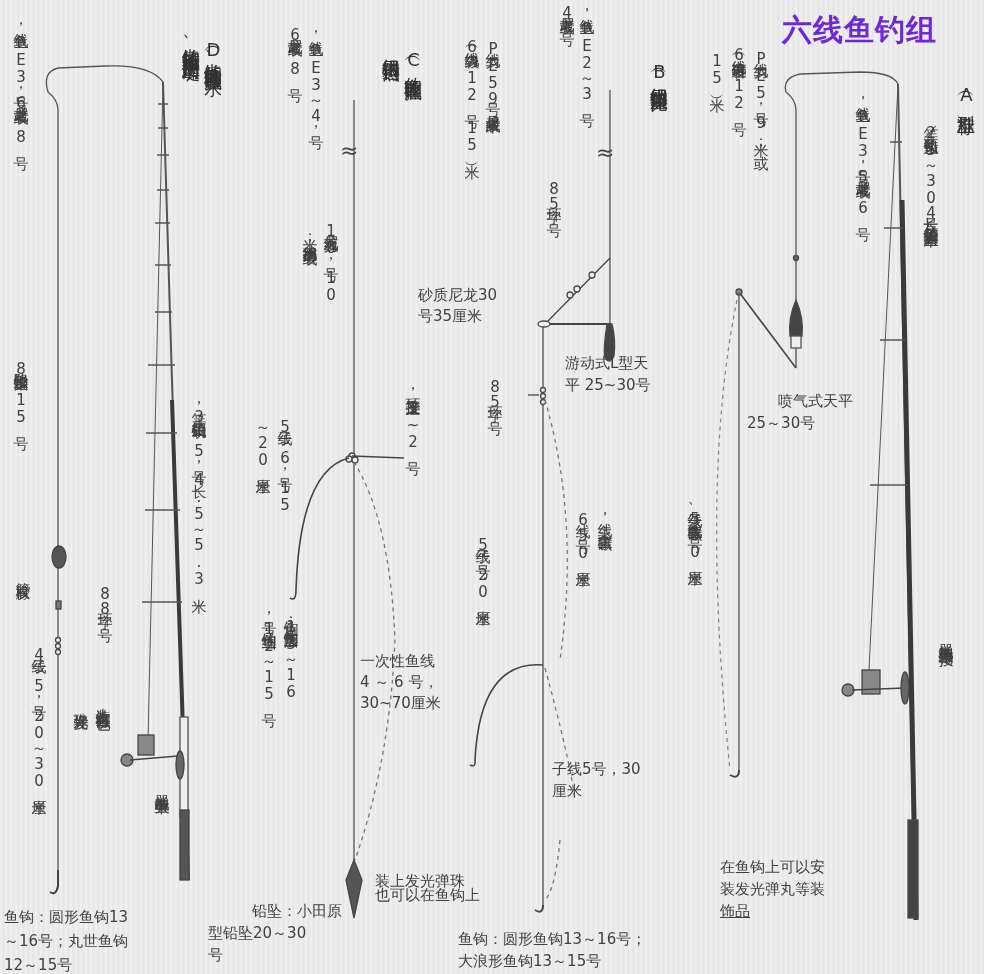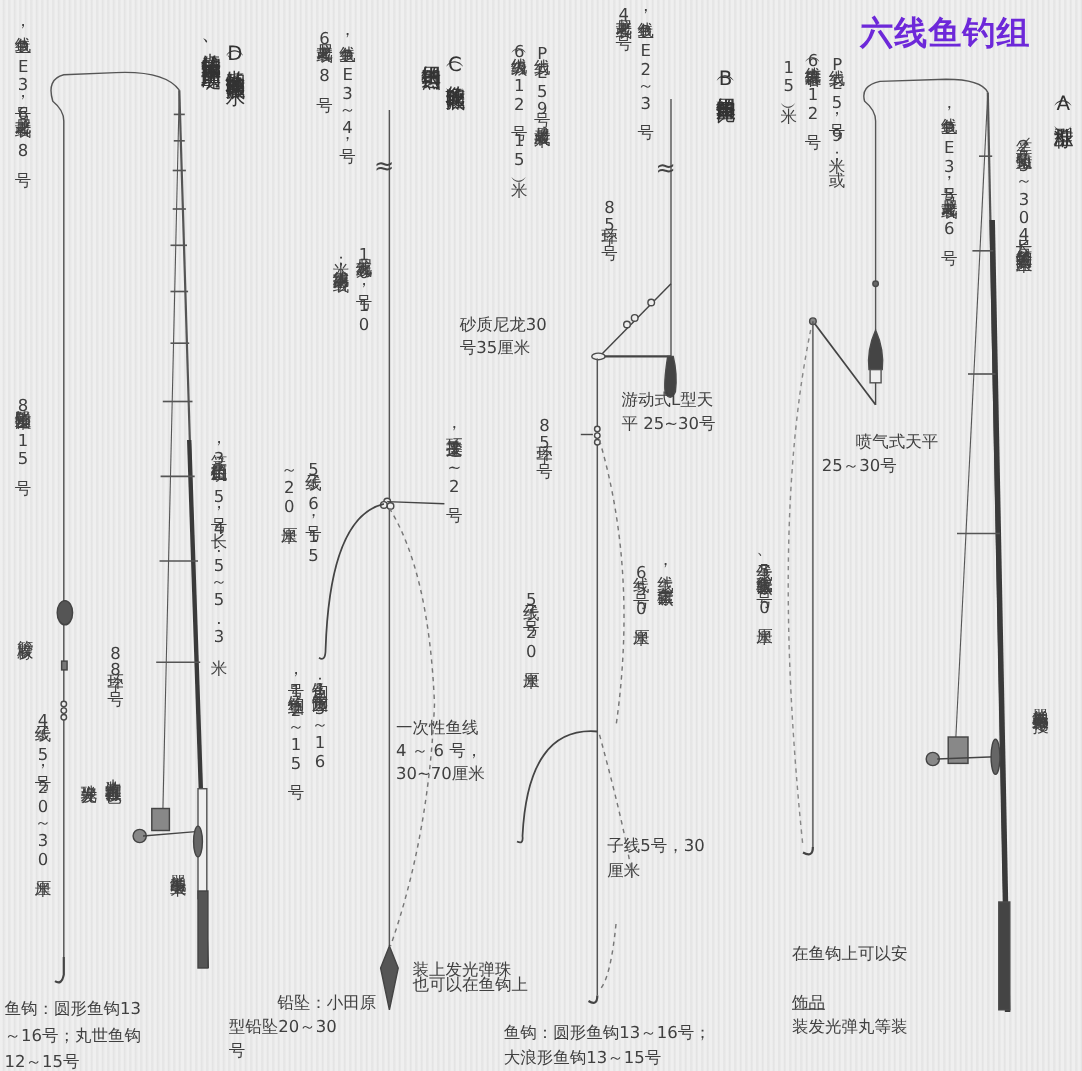--- a/index.html
+++ b/index.html
@@ -178,15 +178,15 @@
   <div class="lbl v" style="left:922px;top:115px;">竿／铅坠负荷25～30号长4米左右的投钓鱼竿</div>
   <div class="lbl v" style="left:854px;top:96px;">鱼线，PE3号，或者尼龙5～6号</div>
   <div class="lbl v" style="left:752px;top:52px;">力线PE5号，9米；或</div>
   <div class="lbl v" style="left:730px;top:52px;">者锥度力线（6～12号</div>
   <div class="lbl v" style="left:708px;top:52px;">15米）</div>
   <div class="lbl" style="left:747px;top:392px;padding-left:31px;">喷气式天平</div>
   <div class="lbl" style="left:747px;top:414px;">25～30号</div>
   <div class="lbl v" style="left:686px;top:502px;">子线、碳素鱼线5号50厘米</div>
   <div class="lbl v" style="left:937px;top:640px;">投钓专用大型卷线器</div>
   <div class="lbl" style="left:720px;top:858px;">在鱼钩上可以安</div>
-  <div class="lbl" style="left:720px;top:880px;margin-top:44px;">装发光弹丸等装</div>
+  <div class="lbl" style="left:720px;top:880px;">装发光弹丸等装</div>
   <div class="lbl" style="left:720px;top:902px;text-decoration:underline;">饰品</div>
 </div>
 
 </body></html>

